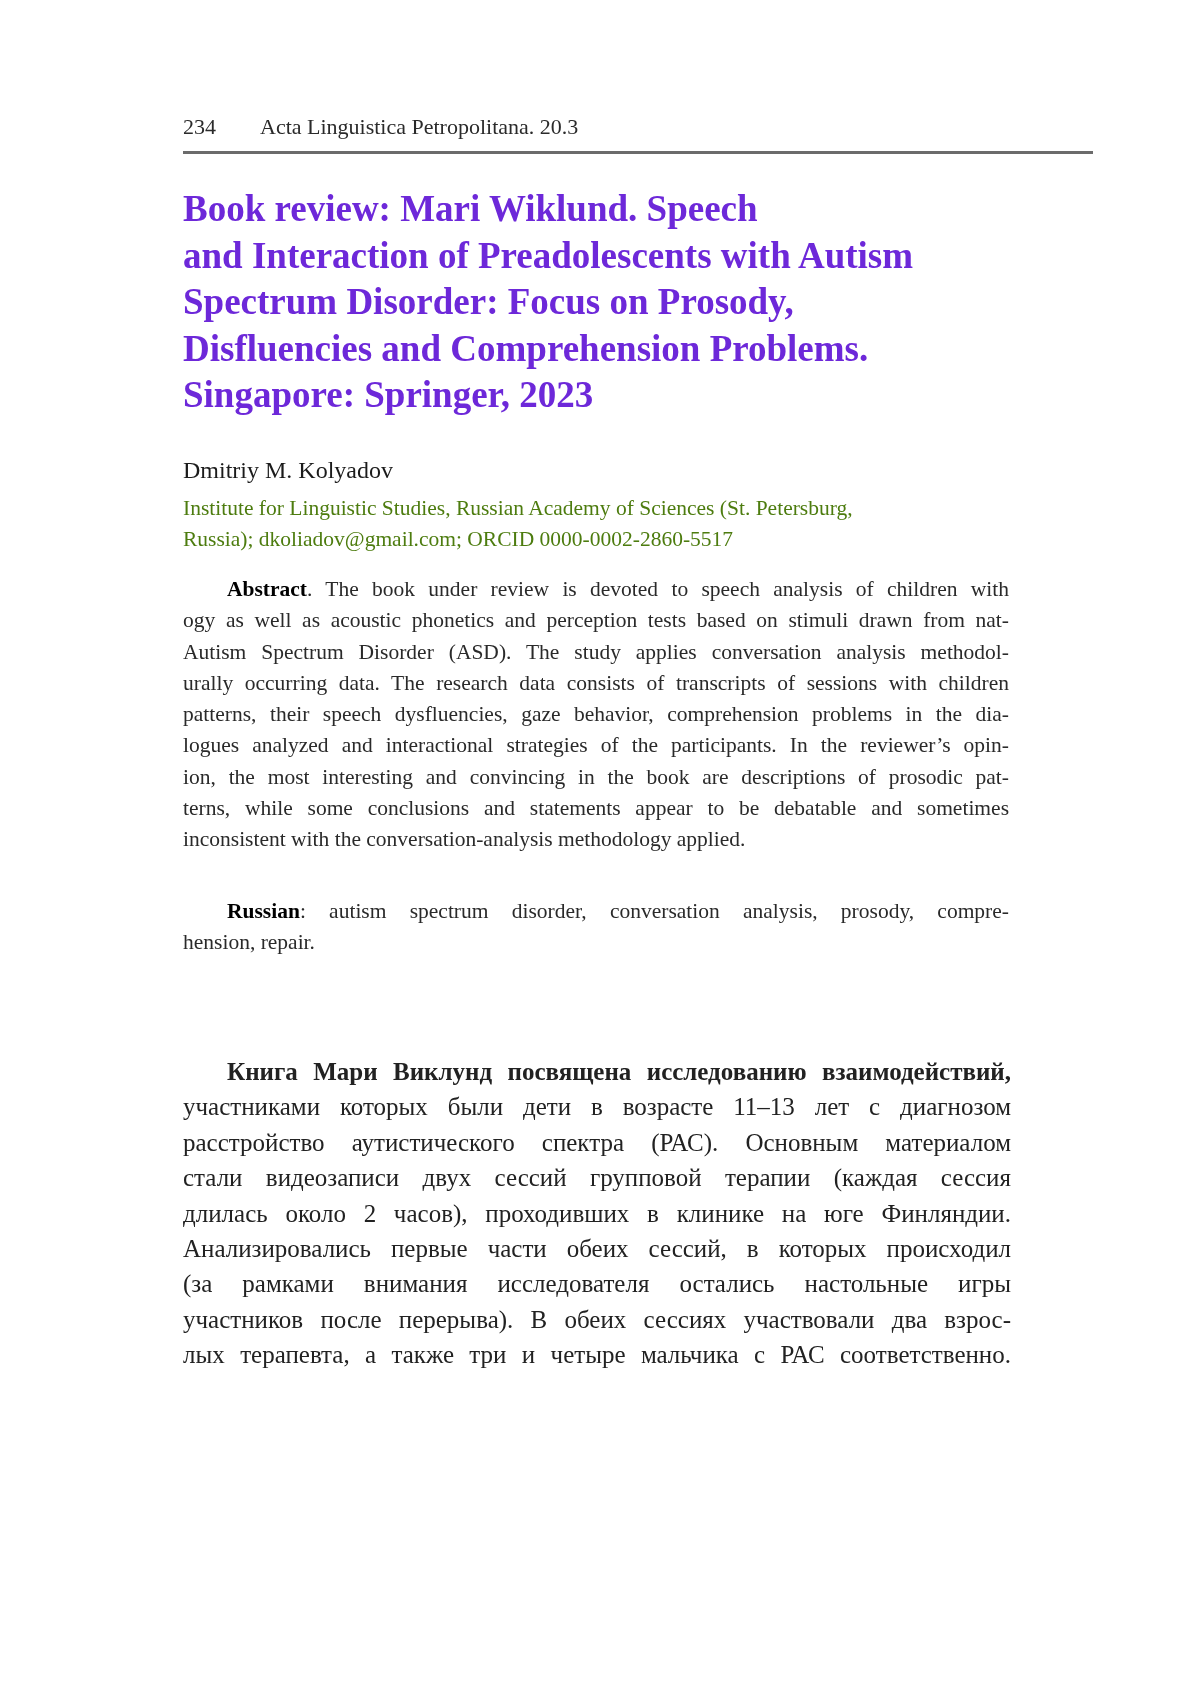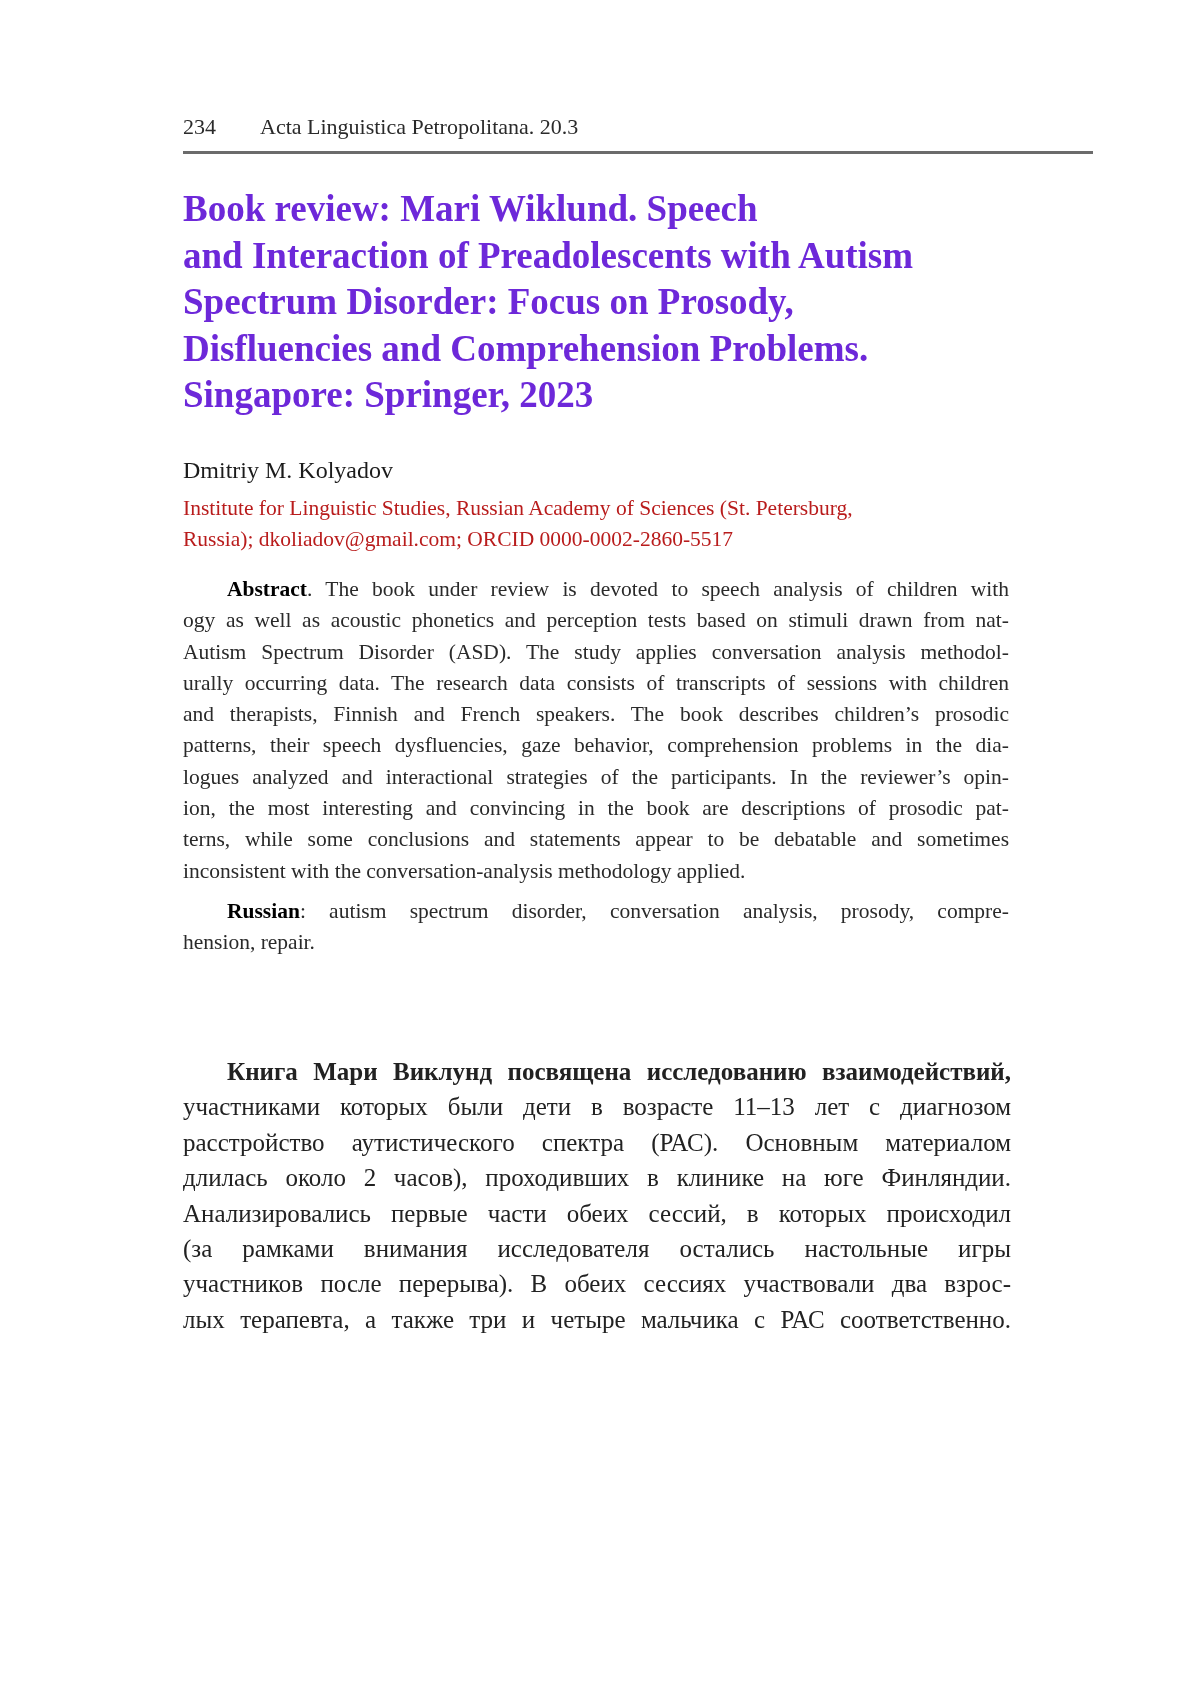--- a/index.html
+++ b/index.html
@@ -73,21 +73,21 @@
       color: #1b1b1b;
       white-space: nowrap;
     }
     .affiliation {
       position: absolute;
       left: 147px;
       top: 493px;
       width: 910px;
       font-size: 21.5px;
       line-height: 31px;
-      color: #b91c1c;
+      color: #4d7c0f;
     }
     .affiliation .aline {
       display: block;
       white-space: nowrap;
     }
     
     .abstract {
       position: absolute;
       left: 147px;
       top: 574px;
@@ -160,37 +160,37 @@
   <div class="affiliation">
     <span class="aline">Institute for Linguistic Studies, Russian Academy of Sciences (St. Petersburg,</span>
     <span class="aline">Russia); dkoliadov@gmail.com; ORCID 0000-0002-2860-5517</span>
   </div>
 
   <div class="abstract">
     <span class="jline indent"><span class="bold-label">Abstract</span><span>. The book under review is devoted to speech analysis of children with</span></span>
     <span class="jline">ogy as well as acoustic phonetics and perception tests based on stimuli drawn from nat-</span>
     <span class="jline">Autism Spectrum Disorder (ASD). The study applies conversation analysis methodol-</span>
     <span class="jline">urally occurring data. The research data consists of transcripts of sessions with children</span>
-    <span class="jline">and therapists, Finnish and French speakers. The book describes children’s prosodic</span>
     <span class="jline">patterns, their speech dysfluencies, gaze behavior, comprehension problems in the dia-</span>
     <span class="jline">logues analyzed and interactional strategies of the participants. In the reviewer’s opin-</span>
     <span class="jline">ion, the most interesting and convincing in the book are descriptions of prosodic pat-</span>
     <span class="jline">terns, while some conclusions and statements appear to be debatable and sometimes</span>
     <span class="jline last">inconsistent with the conversation-analysis methodology applied.</span>
   </div>
 
   <div class="keywords">
     <span class="jline indent"><span class="bold-label">Russian</span><span>: autism spectrum disorder, conversation analysis, prosody, compre-</span></span>
     <span class="jline last">hension, repair.</span>
   </div>
 
   <div class="body-text">
     <span class="jline indent">Книга Мари Виклунд посвящена исследованию взаимодействий,</span>
     <span class="jline">участниками которых были дети в возрасте 11–13 лет с диагнозом</span>
     <span class="jline">расстройство аутистического спектра (РАС). Основным материалом</span>
+    <span class="jline">стали видеозаписи двух сессий групповой терапии (каждая сессия</span>
     <span class="jline">длилась около 2 часов), проходивших в клинике на юге Финляндии.</span>
     <span class="jline">Анализировались первые части обеих сессий, в которых происходил</span>
     <span class="jline">(за рамками внимания исследователя остались настольные игры</span>
     <span class="jline">участников после перерыва). В обеих сессиях участвовали два взрос-</span>
     <span class="jline">лых терапевта, а также три и четыре мальчика с РАС соответственно.</span>
   </div>
 
 </div>
 
 </body></html>

